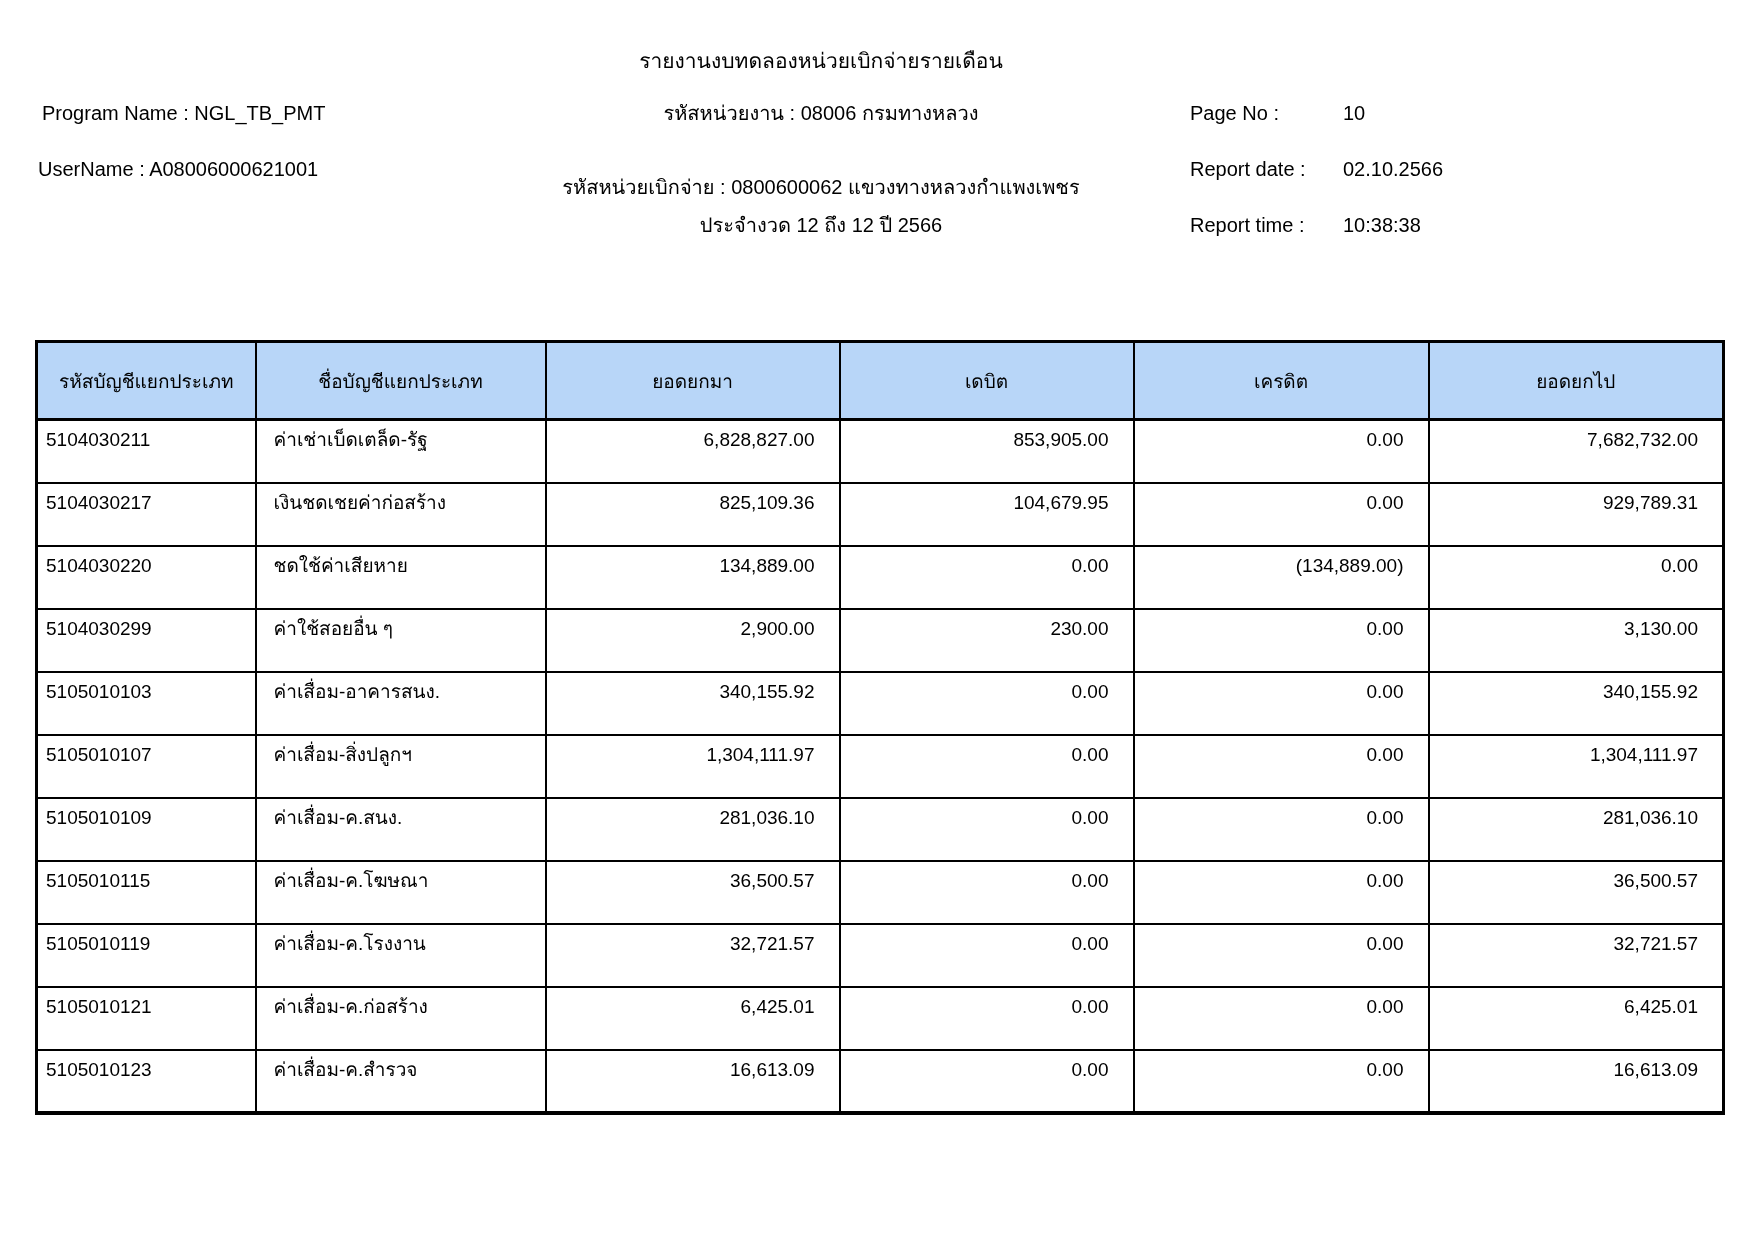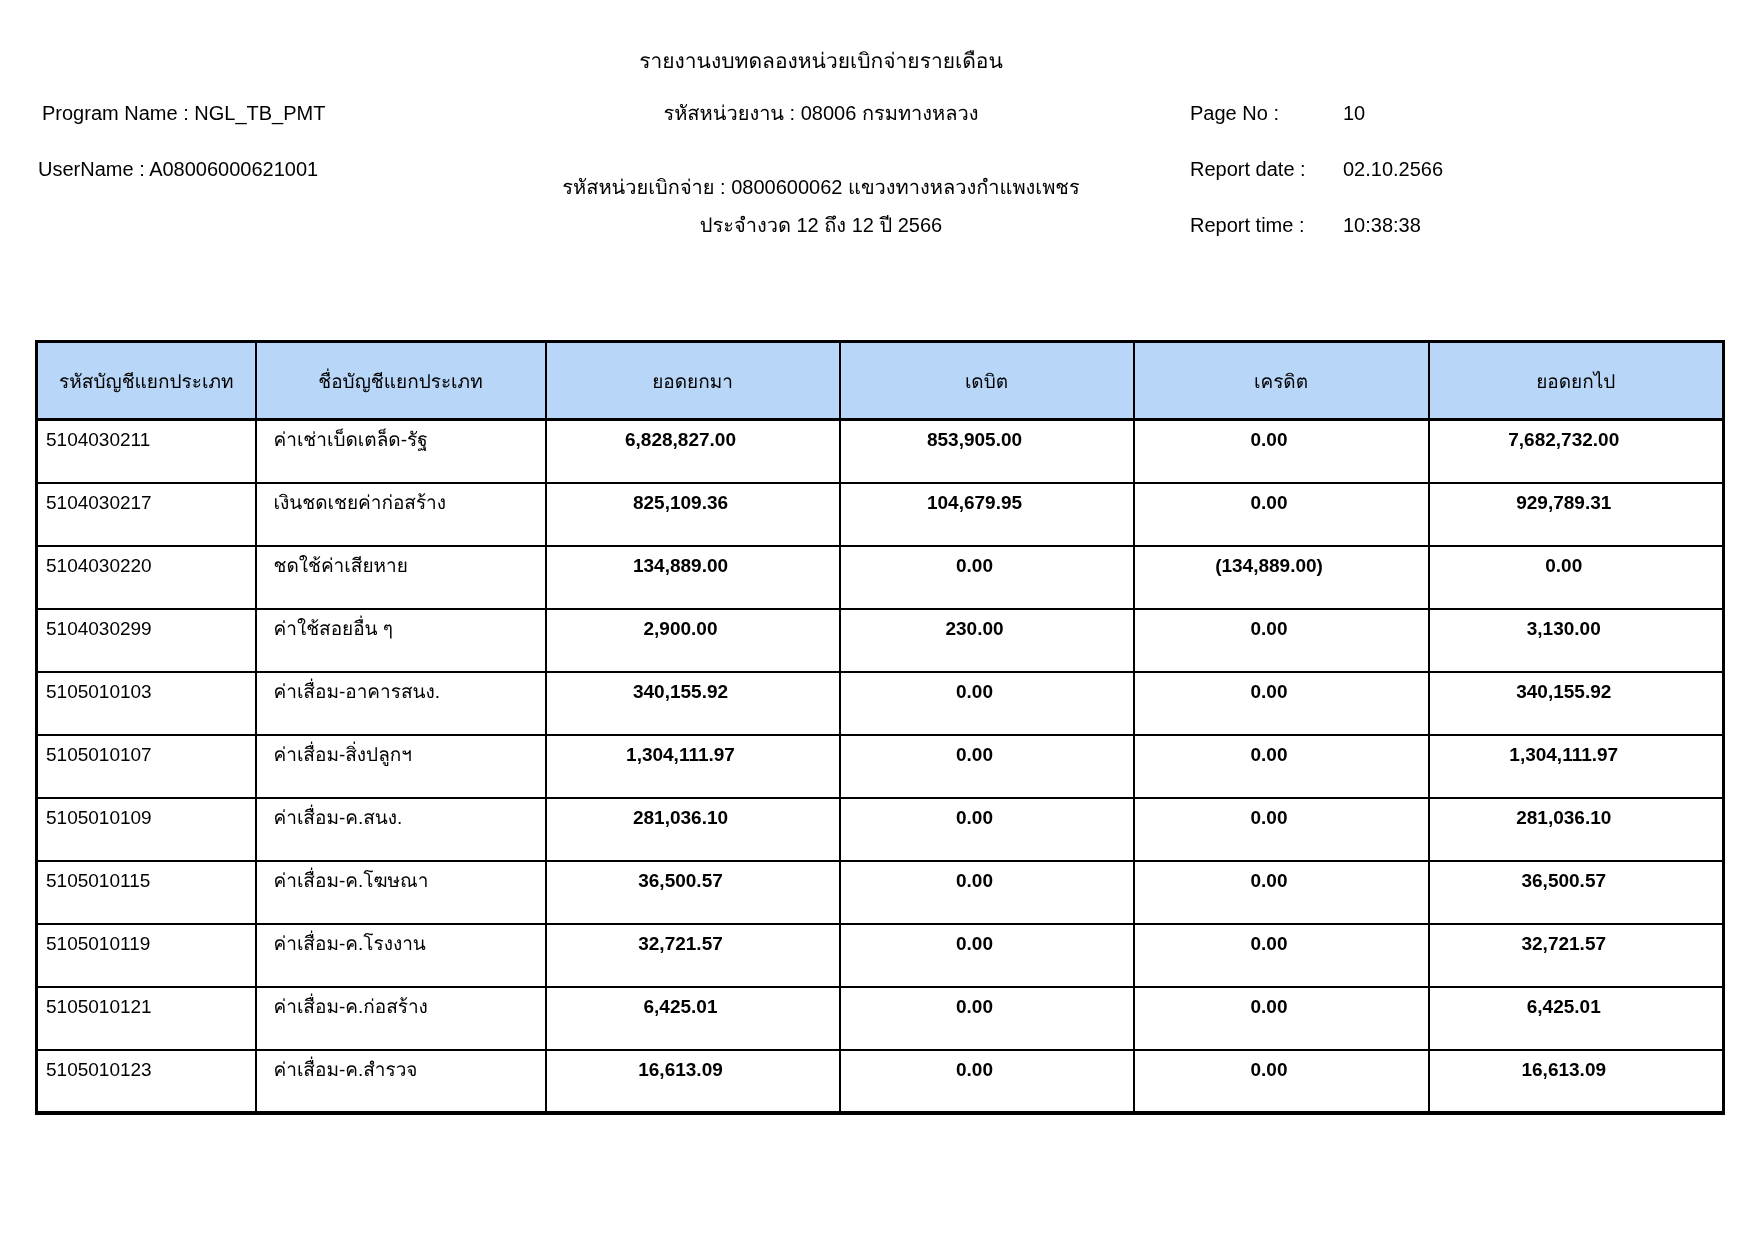--- a/index.html
+++ b/index.html
@@ -42,21 +42,21 @@
   }
   table.report tbody td {
     height: 63px;
     vertical-align: top;
     padding-top: 7px;
     line-height: 24px;
     background: #ffffff;
   }
   table.report td.txt { text-align: left; padding-left: 17px; padding-right: 4px; }
   table.report td.code { text-align: left; padding-left: 8px; }
-  table.report td.num { text-align: center; padding-right: 24px; font-weight: bold; }
+  table.report td.num { text-align: right; padding-right: 24px; }
 
   col.c1 { width: 219px; }
   col.c2 { width: 290px; }
   col.c3 { width: 294px; }
   col.c4 { width: 294px; }
   col.c5 { width: 295px; }
   col.c6 { width: 295px; }
 </style>
 </head>
 <body>

